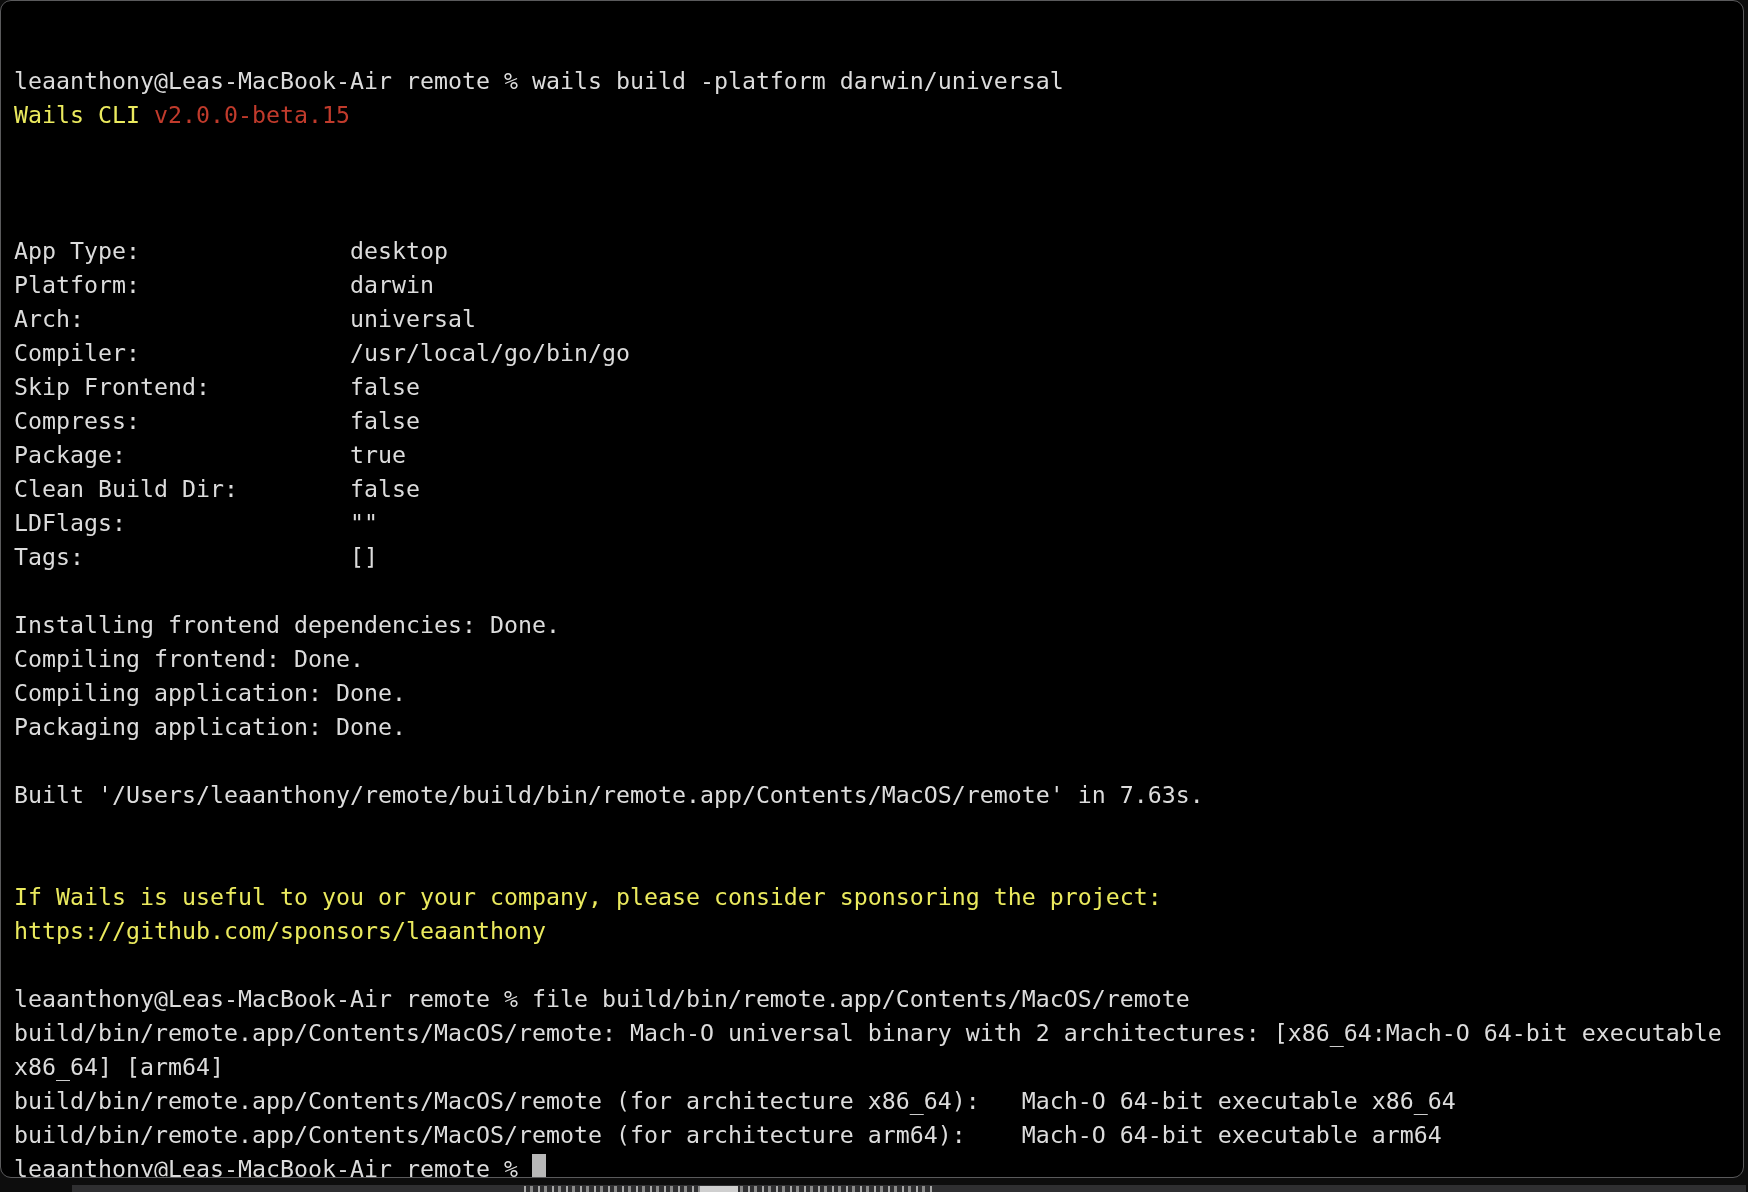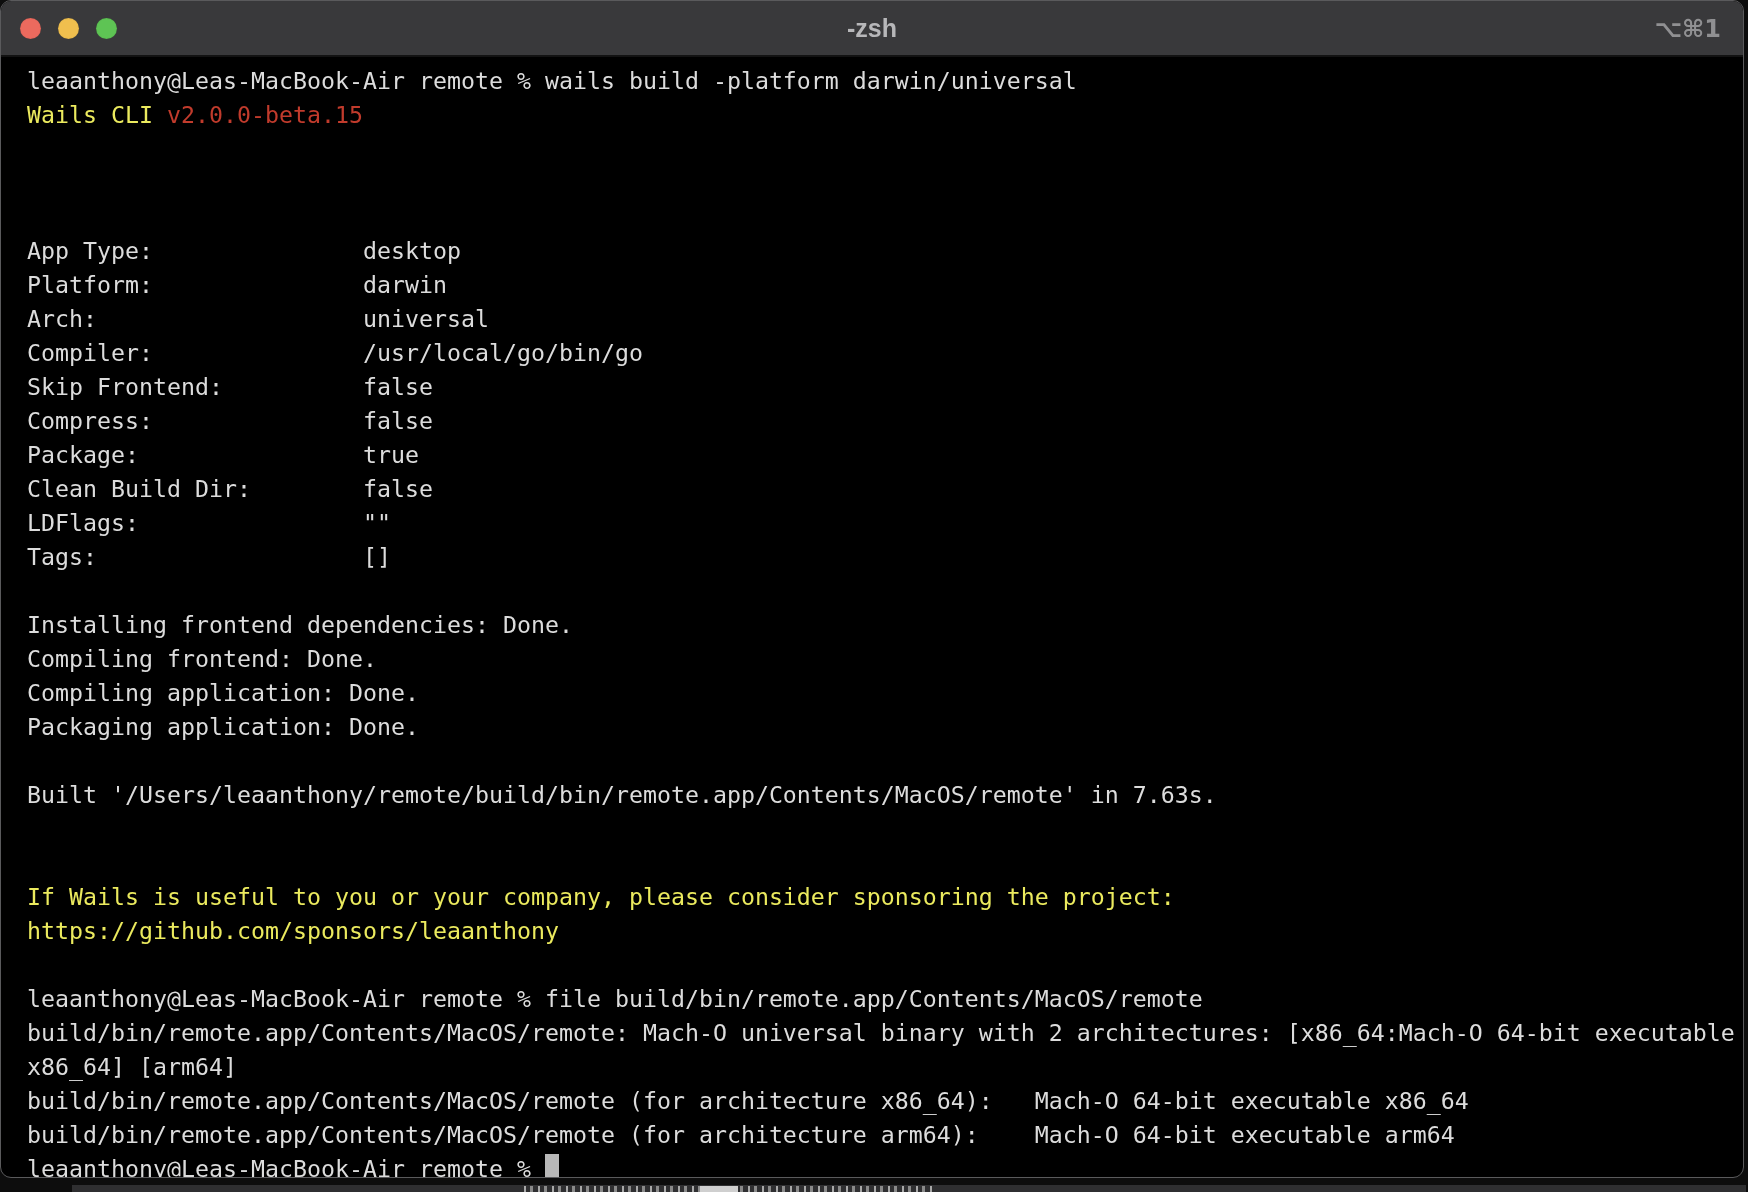--- a/index.html
+++ b/index.html
@@ -109,45 +109,35 @@
     padding: 7px 0 0 13px;
     font-family: "DejaVu Sans Mono", monospace;
     font-size: 23.25px;
     line-height: 34px;
     color: var(--term-fg, #dcdcdc);
     white-space: pre;
     overflow: hidden;
   }
   .line {
     height: 34px;
-    margin-left: 13px;
   }
   .cursor {
     display: inline-block;
     width: 14px;
     height: 30px;
     background: var(--term-cursor, #b8b8b8);
     vertical-align: -7px;
   }
 </style>
 </head>
 <body>
 
 <div class="canvas">
 
   <div class="behind-strip"></div>
   <div class="behind-glyphs"></div>
   <div class="behind-bright"></div>
 
   <div class="window">
-    <div class="titlebar">
-      <div class="lights" id="lights">
-          <div class="light" style="background: rgb(236, 106, 94);"></div>
-          <div class="light" style="background: rgb(240, 191, 78);"></div>
-          <div class="light" style="background: rgb(94, 196, 84);"></div>
-        </div>
-      <div class="title">-zsh</div>
-      <div class="shortcut">⌥⌘1</div>
-    </div>
     <div class="screen" id="screen"><div class="line"><span class="seg" style="color: rgb(220, 220, 220);">leaanthony@Leas-MacBook-Air remote % wails build -platform darwin/universal</span></div><div class="line"><span class="seg" style="color: rgb(235, 234, 94);">Wails CLI </span><span class="seg" style="color: rgb(193, 59, 44);">v2.0.0-beta.15</span></div><div class="line"></div><div class="line"></div><div class="line"></div><div class="line"><span class="seg" style="color: rgb(220, 220, 220);">App Type:               desktop</span></div><div class="line"><span class="seg" style="color: rgb(220, 220, 220);">Platform:               darwin</span></div><div class="line"><span class="seg" style="color: rgb(220, 220, 220);">Arch:                   universal</span></div><div class="line"><span class="seg" style="color: rgb(220, 220, 220);">Compiler:               /usr/local/go/bin/go</span></div><div class="line"><span class="seg" style="color: rgb(220, 220, 220);">Skip Frontend:          false</span></div><div class="line"><span class="seg" style="color: rgb(220, 220, 220);">Compress:               false</span></div><div class="line"><span class="seg" style="color: rgb(220, 220, 220);">Package:                true</span></div><div class="line"><span class="seg" style="color: rgb(220, 220, 220);">Clean Build Dir:        false</span></div><div class="line"><span class="seg" style="color: rgb(220, 220, 220);">LDFlags:                ""</span></div><div class="line"><span class="seg" style="color: rgb(220, 220, 220);">Tags:                   []</span></div><div class="line"></div><div class="line"><span class="seg" style="color: rgb(220, 220, 220);">Installing frontend dependencies: Done.</span></div><div class="line"><span class="seg" style="color: rgb(220, 220, 220);">Compiling frontend: Done.</span></div><div class="line"><span class="seg" style="color: rgb(220, 220, 220);">Compiling application: Done.</span></div><div class="line"><span class="seg" style="color: rgb(220, 220, 220);">Packaging application: Done.</span></div><div class="line"></div><div class="line"><span class="seg" style="color: rgb(220, 220, 220);">Built '/Users/leaanthony/remote/build/bin/remote.app/Contents/MacOS/remote' in 7.63s.</span></div><div class="line"></div><div class="line"></div><div class="line"><span class="seg" style="color: rgb(235, 234, 94);">If Wails is useful to you or your company, please consider sponsoring the project:</span></div><div class="line"><span class="seg" style="color: rgb(235, 234, 94);">https://github.com/sponsors/leaanthony</span></div><div class="line"></div><div class="line"><span class="seg" style="color: rgb(220, 220, 220);">leaanthony@Leas-MacBook-Air remote % file build/bin/remote.app/Contents/MacOS/remote</span></div><div class="line"><span class="seg" style="color: rgb(220, 220, 220);">build/bin/remote.app/Contents/MacOS/remote: Mach-O universal binary with 2 architectures: [x86_64:Mach-O 64-bit executable</span></div><div class="line"><span class="seg" style="color: rgb(220, 220, 220);">x86_64] [arm64]</span></div><div class="line"><span class="seg" style="color: rgb(220, 220, 220);">build/bin/remote.app/Contents/MacOS/remote (for architecture x86_64):   Mach-O 64-bit executable x86_64</span></div><div class="line"><span class="seg" style="color: rgb(220, 220, 220);">build/bin/remote.app/Contents/MacOS/remote (for architecture arm64):    Mach-O 64-bit executable arm64</span></div><div class="line"><span class="seg" style="color: rgb(220, 220, 220);">leaanthony@Leas-MacBook-Air remote % </span><span class="cursor"></span></div></div>
   </div>
 
 </div>
 
 </body></html>

